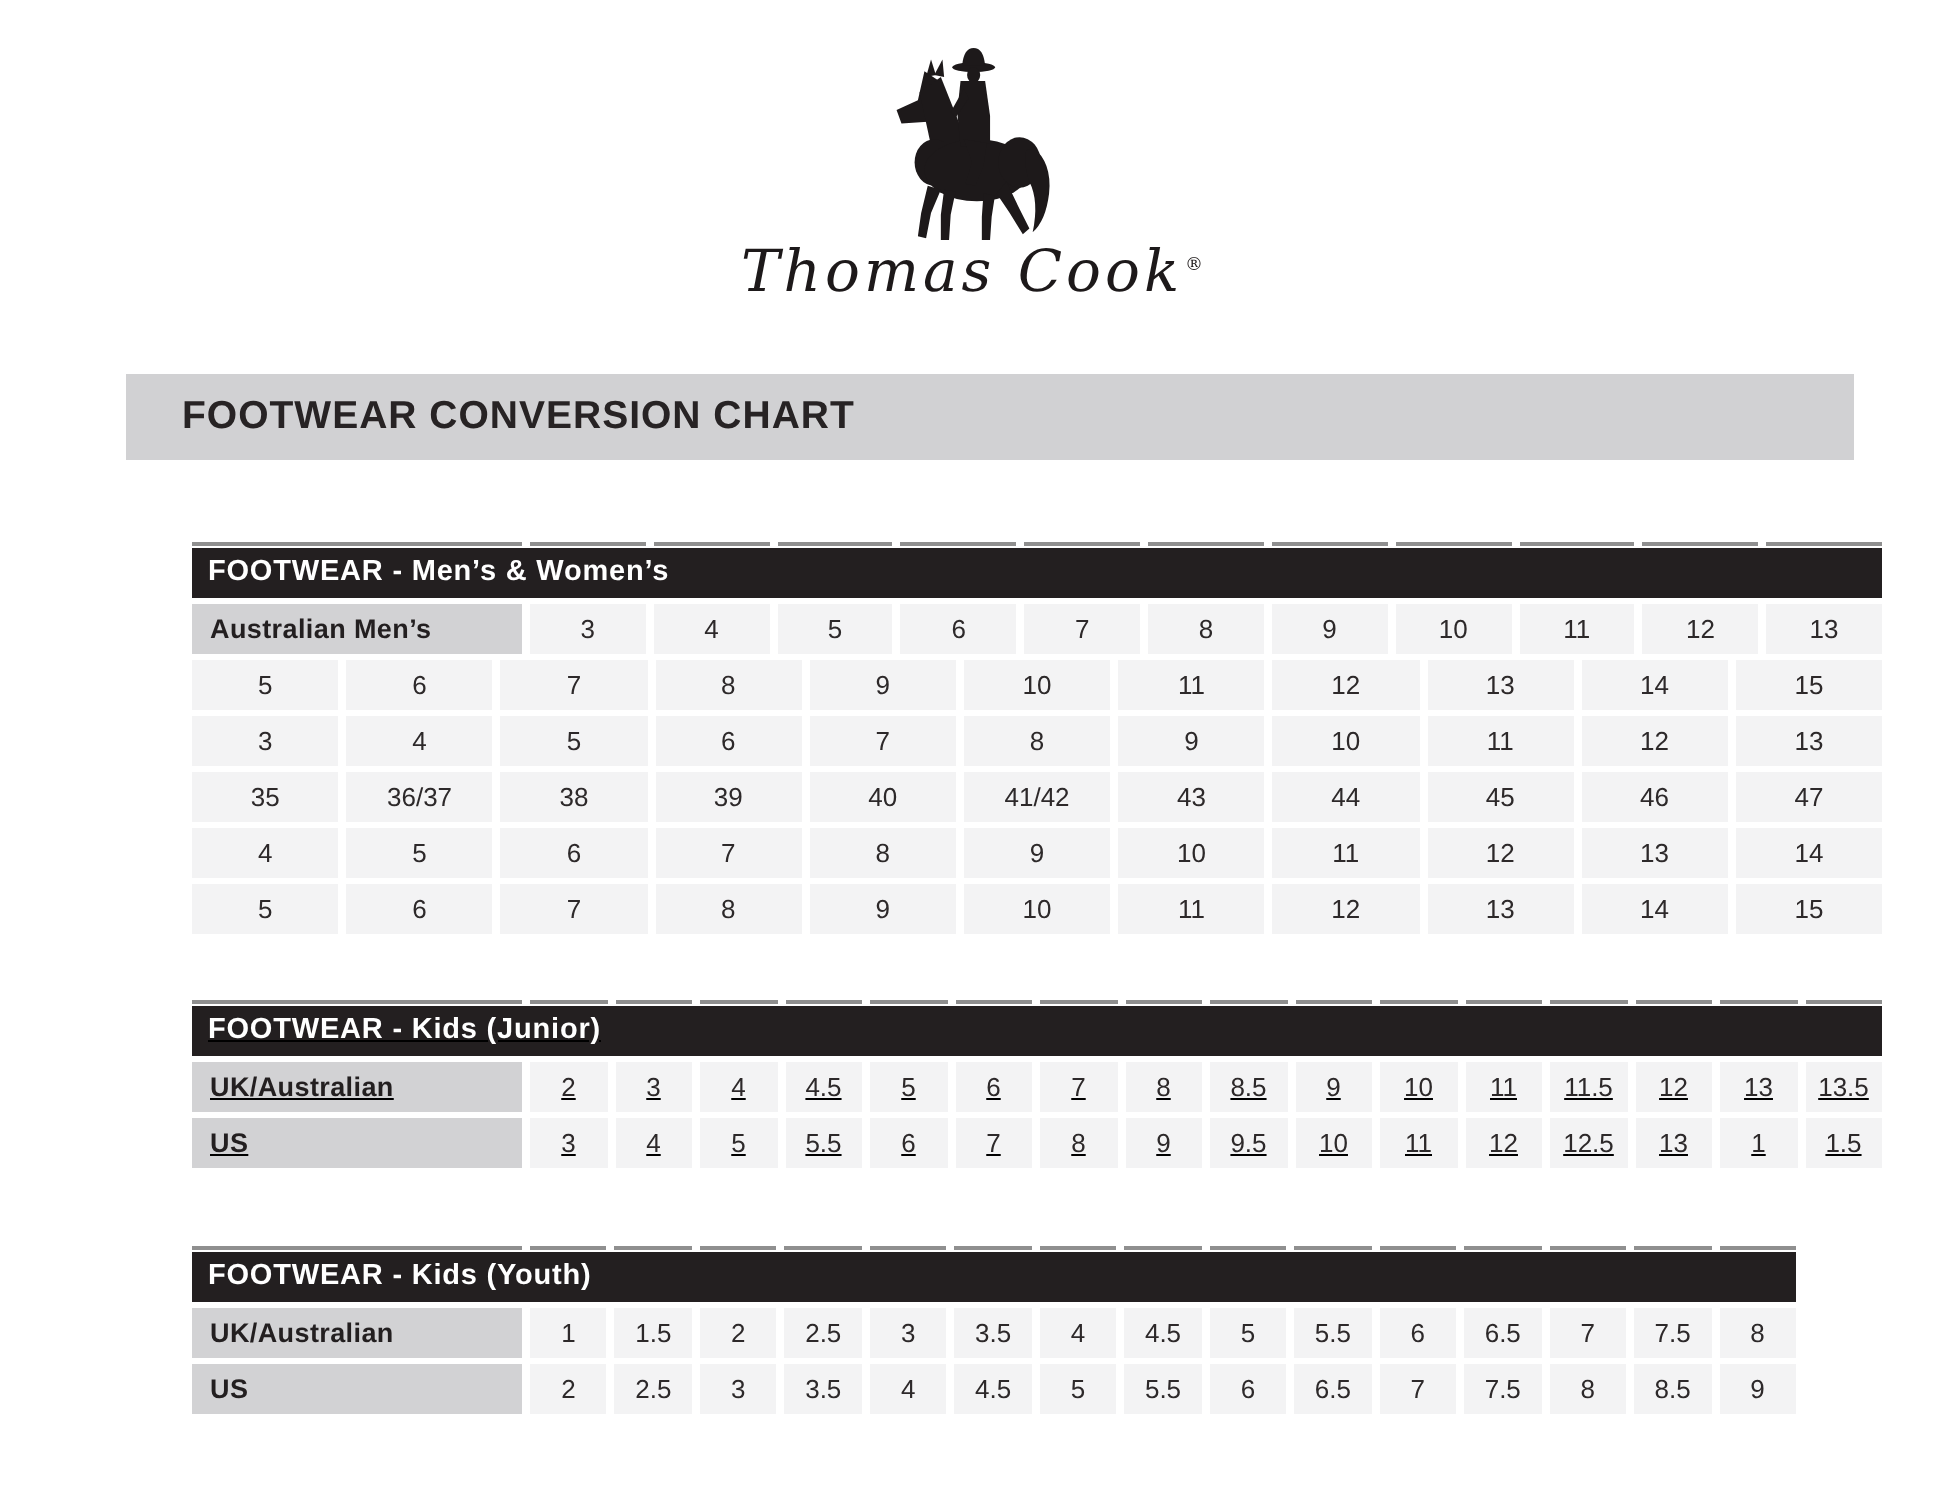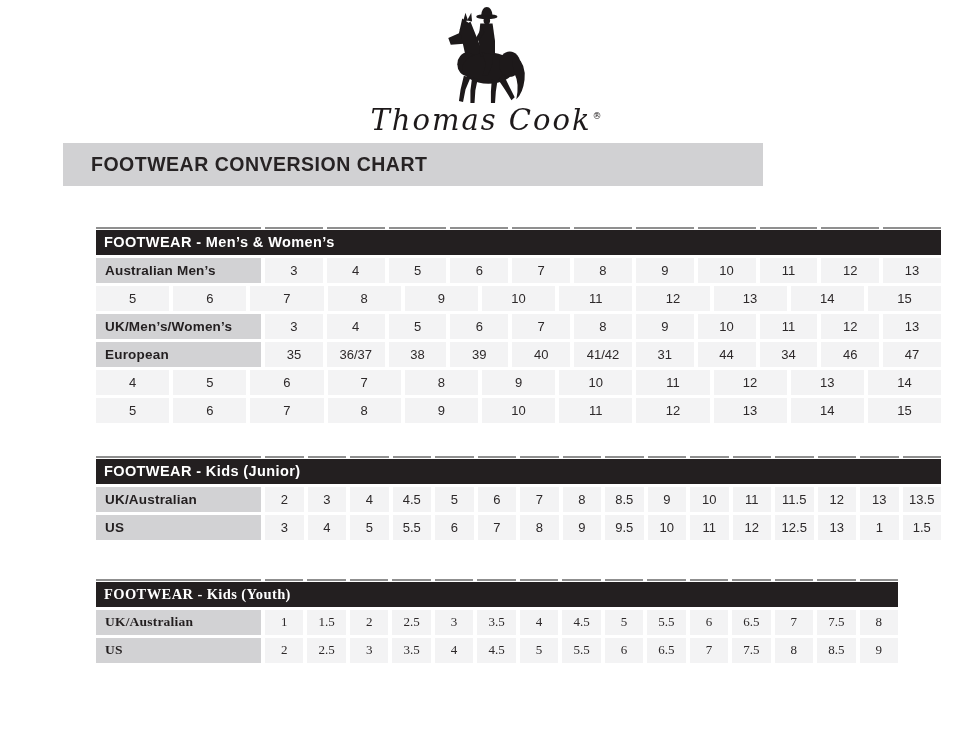--- a/index.html
+++ b/index.html
@@ -1,51 +1,51 @@
 <!DOCTYPE html>
 <html><head>
 <meta charset="utf-8">
 <style>
   html,body { margin:0; padding:0; background:#ffffff; }
   body { width:972px; height:755px; font-family:"Liberation Sans", sans-serif; }
   .page { position:relative; width:972px; height:755px; overflow:hidden; background:#fff; }
 
   
-  .logo { padding-top:5px; text-align:center; }
+  .logo { padding-top:22px; text-align:center; }
   .logo svg { display:block; margin:0 auto; }
   .brand-script {
     font-family:"DejaVu Serif", serif;
     font-style:italic;
     font-size:29px;
     letter-spacing:2px;
     color:#1d191a;
     margin-top:-6px;
     line-height:34px;
   }
   .brand-script .reg { font-size:9px; vertical-align:super; letter-spacing:0; margin-left:1px; }
 
   
   .title-bar {
-    margin:6px 0 0 63px;
-    width:700px; height:43px;
+    margin:34px 0 0 63px;
+    width:864px; height:43px;
     background:#d1d1d3;
     display:flex; align-items:center;
   }
   .title-bar .title-text {
     padding-left:28px;
     font-size:19.5px; font-weight:bold;
     letter-spacing:0.5px;
     color:#272324;
   }
 
   
   .tsection { margin-left:63px;padding-left:33px; }
   .tsection.s0 { width:845px; margin-top:41px; }
-  .tsection.s1 { width:845px; margin-top:33px; }
-  .tsection.s2 { width:802px; margin-top:39px;font-family:Liberation Serif, serif; }
+  .tsection.s1 { width:845px; margin-top:33px;text-decoration:underline; }
+  .tsection.s2 { width:802px; margin-top:39px; }
 
   .dash-row { display:flex; gap:4px; height:2px; margin-bottom:1px; }
   .dash-row .seg-label { width:165px; flex:none; background:#8f8f8f; }
   .dash-row .seg { flex:1; background:#8f8f8f; }
 
   .t-head {
     height:25px; background:#231f20; color:#ffffff;
     display:flex; align-items:center;
     font-weight:bold; font-size:14.5px; letter-spacing:0.4px;
     padding-left:8px; box-sizing:border-box;
@@ -150,44 +150,42 @@
           <div class="t-cell">8</div>
           <div class="t-cell">9</div>
           <div class="t-cell">10</div>
           <div class="t-cell">11</div>
           <div class="t-cell">12</div>
           <div class="t-cell">13</div>
           <div class="t-cell">14</div>
           <div class="t-cell">15</div>
         </div>
         <div class="t-row">
-          <div class="t-label">UK/Men’s/Women’s</div>
-          <div class="t-cell">3</div>
-          <div class="t-cell">4</div>
-          <div class="t-cell">5</div>
-          <div class="t-cell">6</div>
-          <div class="t-cell">7</div>
-          <div class="t-cell">8</div>
-          <div class="t-cell">9</div>
-          <div class="t-cell">10</div>
-          <div class="t-cell">11</div>
-          <div class="t-cell">12</div>
-          <div class="t-cell">13</div>
-        </div>
-        <div class="t-row">
-          <div class="t-label">European</div>
+          <div class="t-cell">3</div>
+          <div class="t-cell">4</div>
+          <div class="t-cell">5</div>
+          <div class="t-cell">6</div>
+          <div class="t-cell">7</div>
+          <div class="t-cell">8</div>
+          <div class="t-cell">9</div>
+          <div class="t-cell">10</div>
+          <div class="t-cell">11</div>
+          <div class="t-cell">12</div>
+          <div class="t-cell">13</div>
+        </div>
+        <div class="t-row">
           <div class="t-cell">35</div>
           <div class="t-cell">36/37</div>
           <div class="t-cell">38</div>
           <div class="t-cell">39</div>
           <div class="t-cell">40</div>
           <div class="t-cell">41/42</div>
-          <div class="t-cell">31</div>
+          <div class="t-cell">43</div>
           <div class="t-cell">44</div>
-          <div class="t-cell">34</div>
+          <div class="t-cell">45</div>
           <div class="t-cell">46</div>
           <div class="t-cell">47</div>
         </div>
         <div class="t-row">
           <div class="t-cell">4</div>
           <div class="t-cell">5</div>
           <div class="t-cell">6</div>
           <div class="t-cell">7</div>
           <div class="t-cell">8</div>
           <div class="t-cell">9</div>

